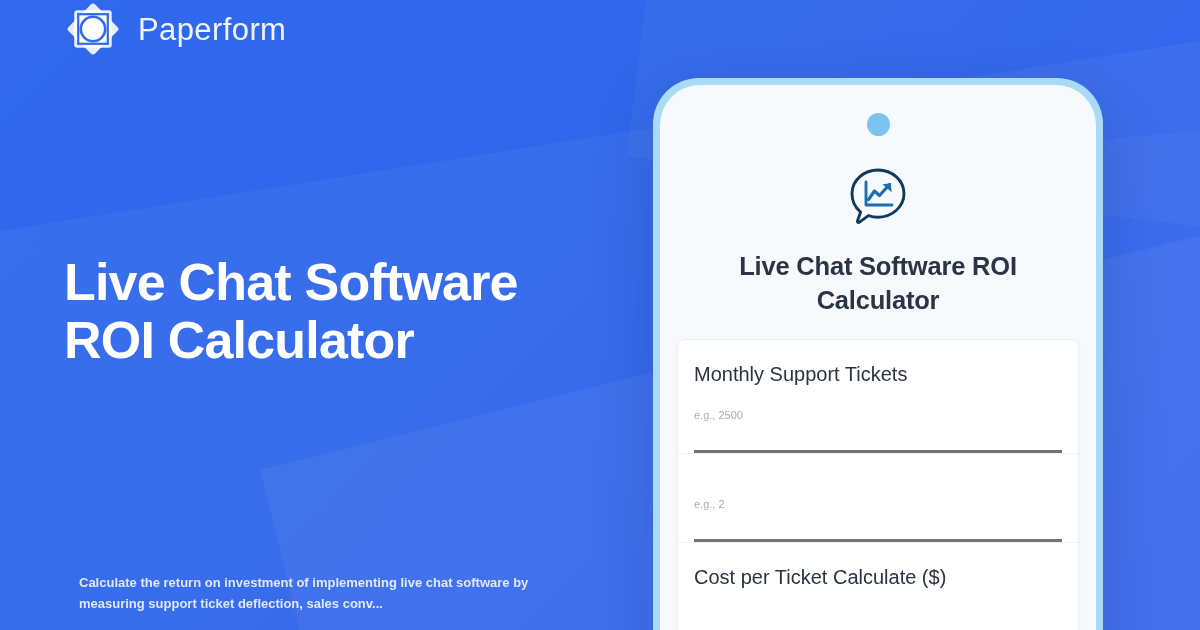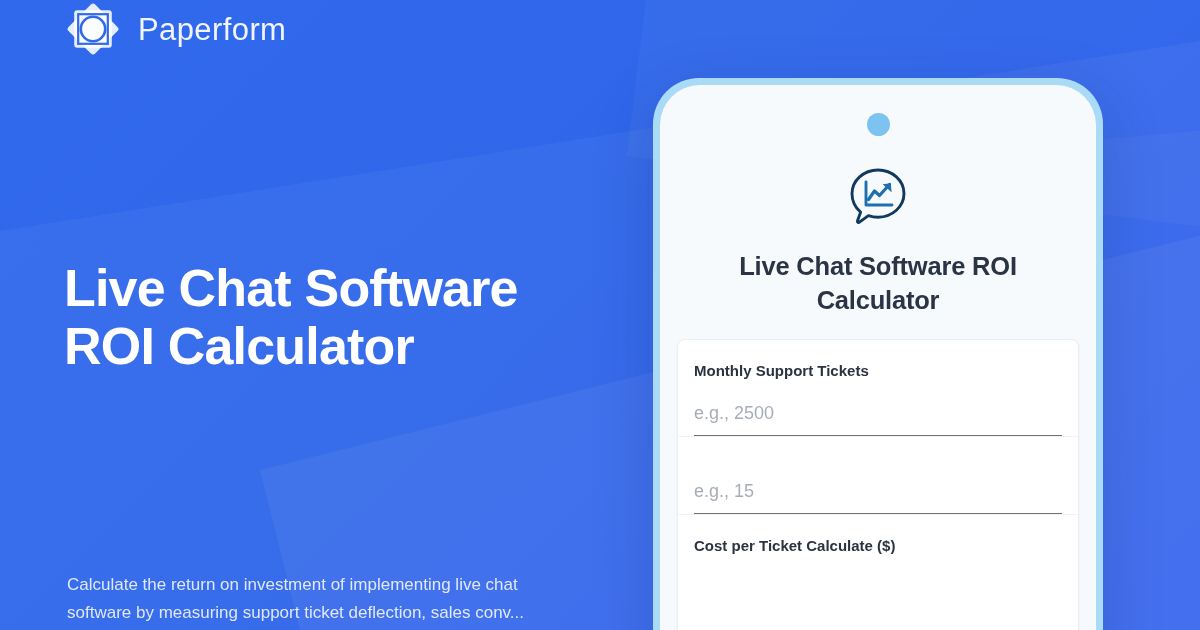--- a/index.html
+++ b/index.html
@@ -101,26 +101,26 @@
     font-size: 52px;
     line-height: 1.12;
     font-weight: 700;
     color: #ffffff;
     letter-spacing: -0.8px;
     margin: 0 0 26px 0;
     max-width: 470px;
   }
 
   .subtitle {
-    font-size: 17px;
+    font-size: 13px;
     line-height: 1.66;
     color: rgba(255, 255, 255, 0.84);
-    margin: 3px;
+    margin: 15px;
     max-width: 465px;
-    font-weight: 400;
+    font-weight: 700;
   }
 
   
   .phone {
     position: absolute;
     left: 653px;
     top: 78px;
     width: 450px;
     height: 620px;
     border-radius: 46px;
@@ -179,30 +179,30 @@
     overflow: hidden;
   }
   .form-field {
     padding: 22px 16px 0 16px;
     border-bottom: 1px solid #f0f2f5;
   }
   .form-field:last-child {
     border-bottom: none;
   }
   .field-label {
-    font-size: 15px;
+    font-size: 20px;
     line-height: 1.25;
     color: #2b3341;
-    font-weight: 700;
+    font-weight: 400;
   }
   .field-input {
     margin-top: 22px;
-    padding-bottom: 11px;
-    border-bottom: 1px solid #737373;
-    font-size: 18px;
+    padding-bottom: 29px;
+    border-bottom: 3px solid #737373;
+    font-size: 11px;
     color: #a7adb8;
     font-weight: 400;
   }
 </style>
 </head>
 <body>
 
 <div class="og-card">
 
   <div class="bg-wave bg-wave-1"></div>
@@ -250,21 +250,21 @@
       <div class="app-title">Live Chat Software ROI Calculator</div>
 
       <div class="form-card">
 
         <div class="form-field">
           <div class="field-label">Monthly Support Tickets</div>
           <div class="field-input">e.g., 2500</div>
         </div>
 
         <div class="form-field">
-          <div class="field-input">e.g., 15</div>
+          <div class="field-input">e.g., 2</div>
         </div>
 
         <div class="form-field no-input">
           <div class="field-label">Cost per Ticket Calculate ($)</div>
 
         </div>
 
       </div>
     </div>
   </div>

